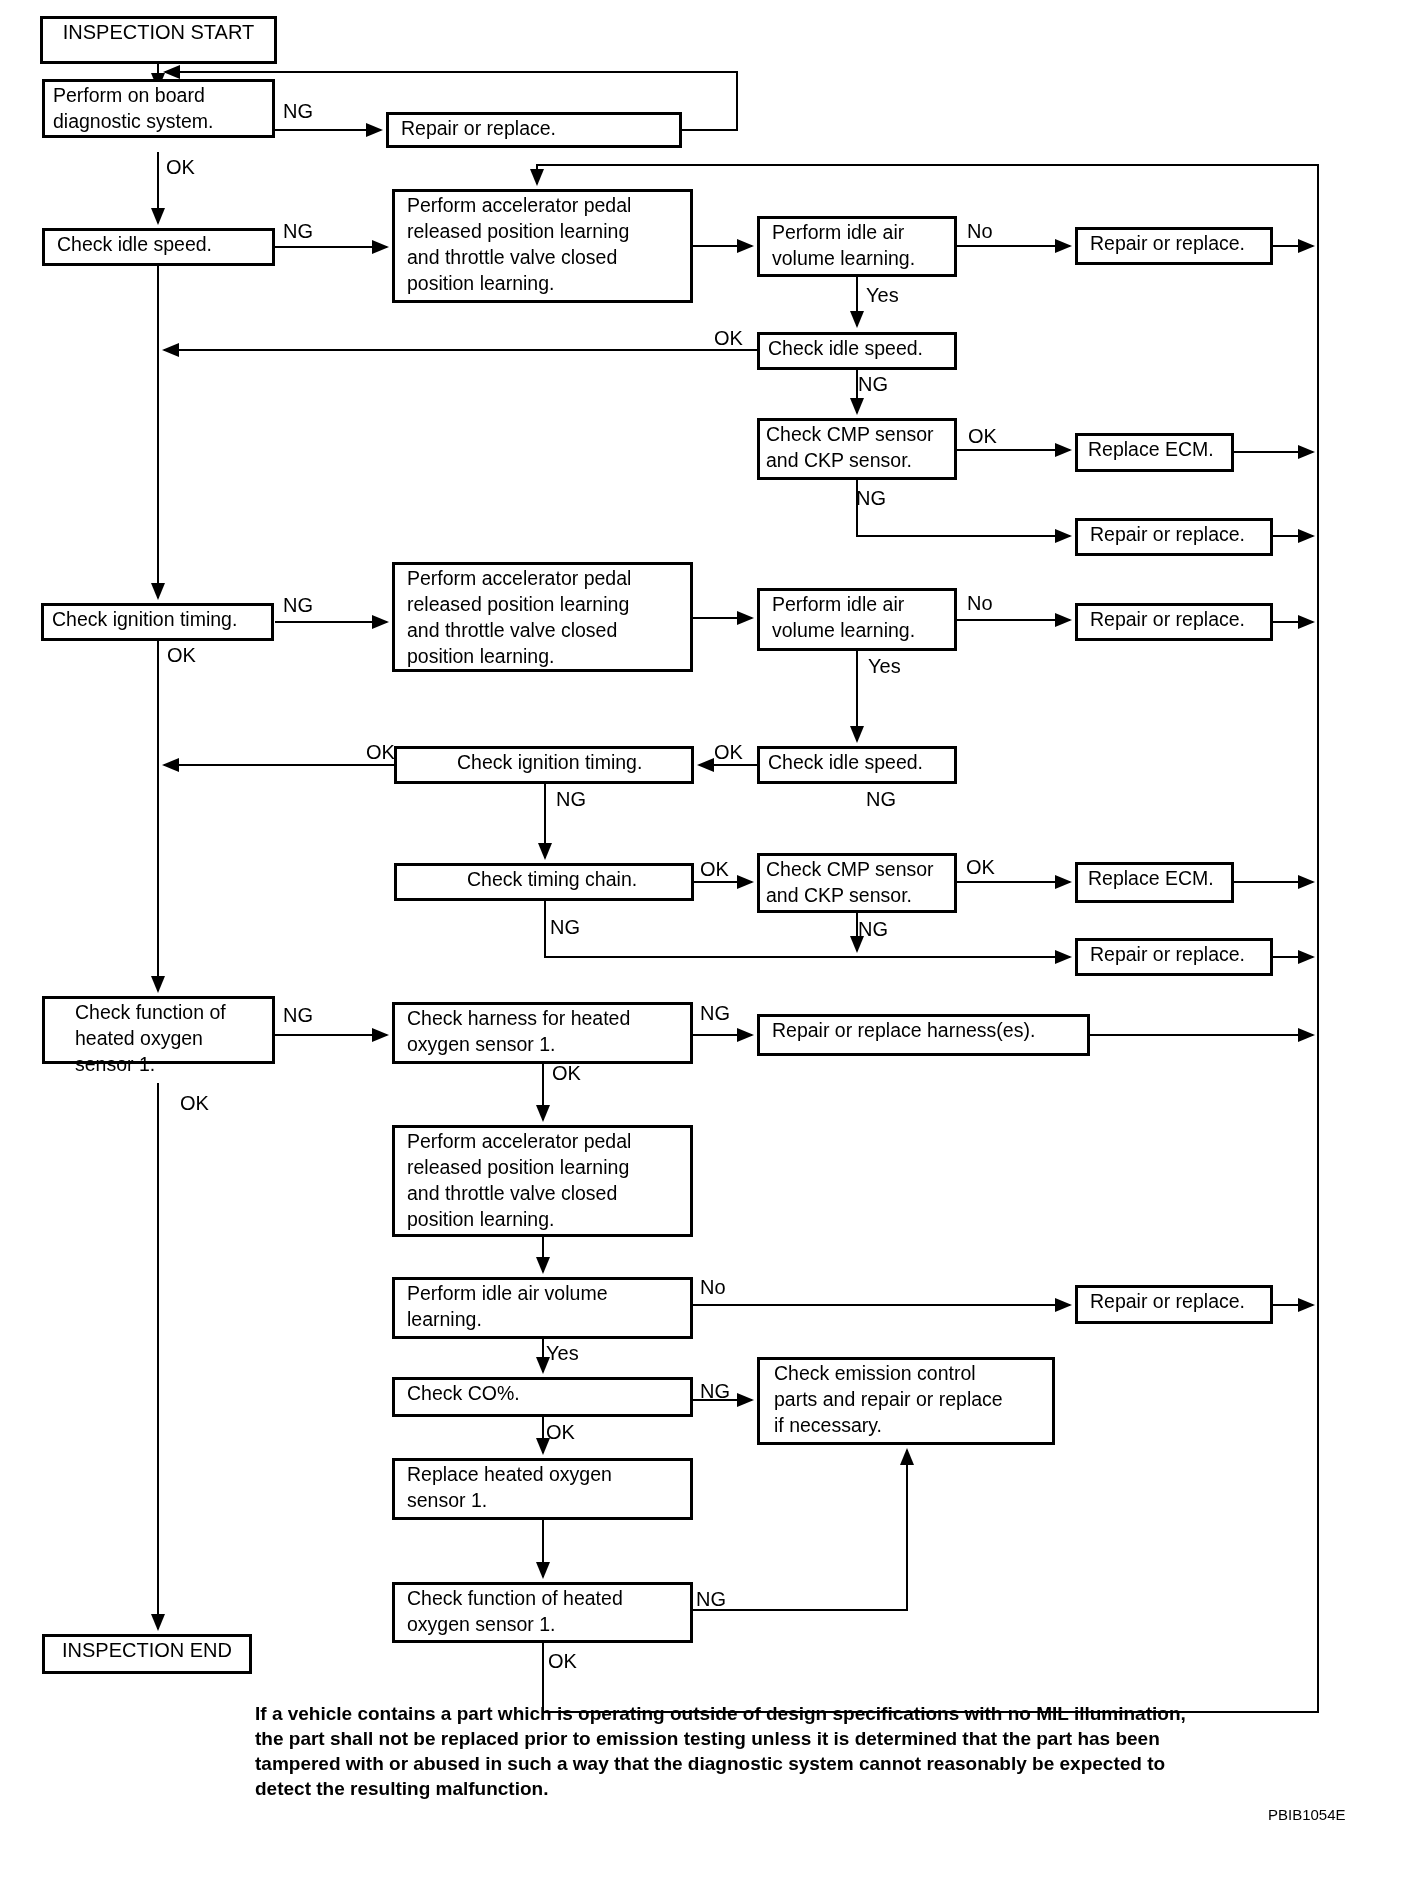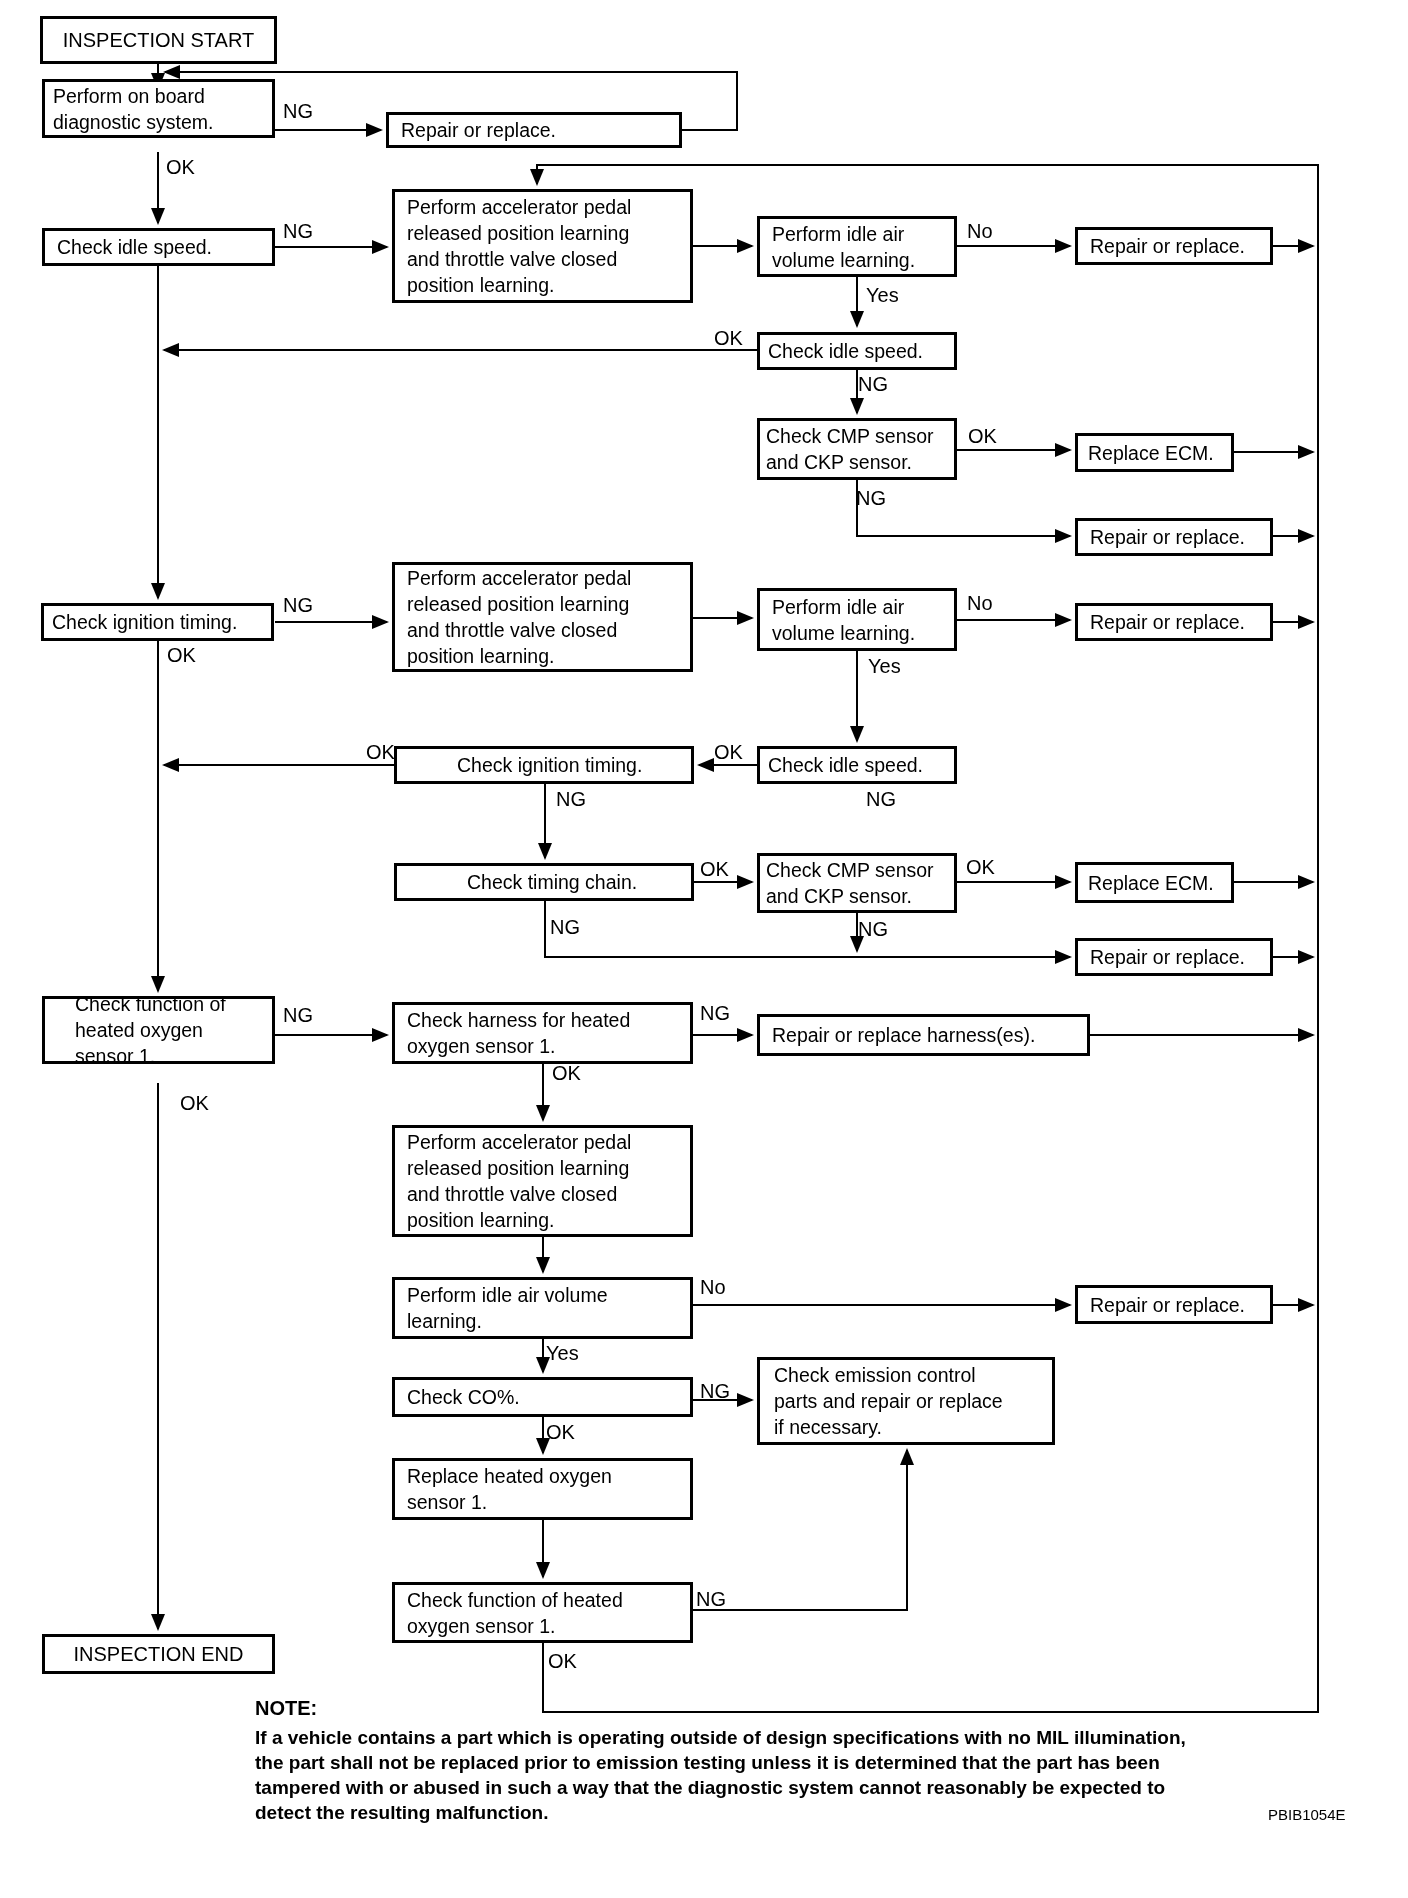--- a/index.html
+++ b/index.html
@@ -3,21 +3,21 @@
 <meta charset="utf-8">
 <style>
   html,body{margin:0;padding:0;background:#ffffff;}
   .canvas{
     position:relative;width:1408px;height:1898px;background:#ffffff;
     font-family:"Liberation Sans","DejaVu Sans",sans-serif;color:#000000;overflow:hidden;
   }
   svg.wires{position:absolute;left:0;top:0;z-index:1;}
   .node{
     position:absolute;z-index:2;border:3px solid #000;background:#fff;
-    display:flex;align-items:center;box-sizing:border-box;
+    display:flex;box-sizing:border-box;
     font-size:19.5px;line-height:26px;white-space:pre-line;padding-left:12px;padding-right:4px;
   }
   .node.center{justify-content:center;text-align:center;padding-left:0;padding-right:0;font-size:20px;}
   .elabel{position:absolute;z-index:3;font-size:20px;line-height:22px;white-space:nowrap;}
   .note-block{position:absolute;z-index:3;font-weight:bold;}
   .note-heading{font-size:20px;line-height:24px;}
   .note-body{font-size:19px;line-height:25px;white-space:pre-line;width:1075px;margin-top:5px;}
   .ref-code{position:absolute;z-index:3;font-size:15px;font-weight:normal;}
 </style>
 </head>
@@ -126,21 +126,21 @@
 learning.</span></div>
   <div class="node" style="left:1075px;top:1285px;width:198px;height:39px"><span>Repair or replace.</span></div>
   <div class="node" style="left:757px;top:1357px;width:298px;height:88px;padding-left:14px"><span>Check emission control
 parts and repair or replace
 if necessary.</span></div>
   <div class="node" style="left:392px;top:1377px;width:301px;height:40px"><span>Check CO%.</span></div>
   <div class="node" style="left:392px;top:1458px;width:301px;height:62px"><span>Replace heated oxygen
 sensor 1.</span></div>
   <div class="node" style="left:392px;top:1582px;width:301px;height:61px"><span>Check function of heated
 oxygen sensor 1.</span></div>
-  <div class="node center" style="left:42px;top:1634px;width:233px;height:40px"><span>INSPECTION END</span></div>
+  <div class="node center" style="left:42px;top:1634px;width:210px;height:40px"><span>INSPECTION END</span></div>
 
   <span class="elabel" style="left:283px;top:100px">NG</span>
   <span class="elabel" style="left:166px;top:156px">OK</span>
   <span class="elabel" style="left:283px;top:220px">NG</span>
   <span class="elabel" style="left:967px;top:220px">No</span>
   <span class="elabel" style="left:866px;top:284px">Yes</span>
   <span class="elabel" style="left:714px;top:327px">OK</span>
   <span class="elabel" style="left:858px;top:373px">NG</span>
   <span class="elabel" style="left:968px;top:425px">OK</span>
   <span class="elabel" style="left:856px;top:487px">NG</span>
@@ -161,21 +161,20 @@
   <span class="elabel" style="left:552px;top:1062px">OK</span>
   <span class="elabel" style="left:180px;top:1092px">OK</span>
   <span class="elabel" style="left:700px;top:1276px">No</span>
   <span class="elabel" style="left:546px;top:1342px">Yes</span>
   <span class="elabel" style="left:700px;top:1380px">NG</span>
   <span class="elabel" style="left:546px;top:1421px">OK</span>
   <span class="elabel" style="left:696px;top:1588px">NG</span>
   <span class="elabel" style="left:548px;top:1650px">OK</span>
 
   <div class="note-block" style="left:255px;top:1696px">
-    <div class="note-heading">NOTE:</div>
     <div class="note-body">If a vehicle contains a part which is operating outside of design specifications with no MIL illumination,
 the part shall not be replaced prior to emission testing unless it is determined that the part has been
 tampered with or abused in such a way that the diagnostic system cannot reasonably be expected to
 detect the resulting malfunction.</div>
   </div>
 
   <div class="ref-code" style="left:1268px;top:1806px">PBIB1054E</div>
 
 </div>
 

